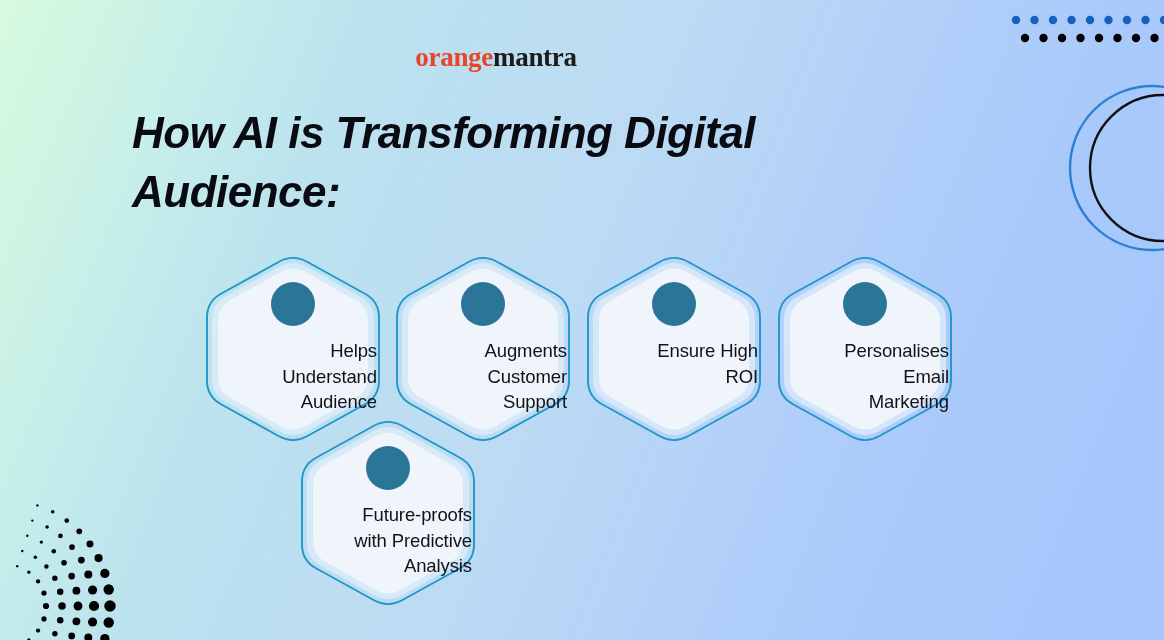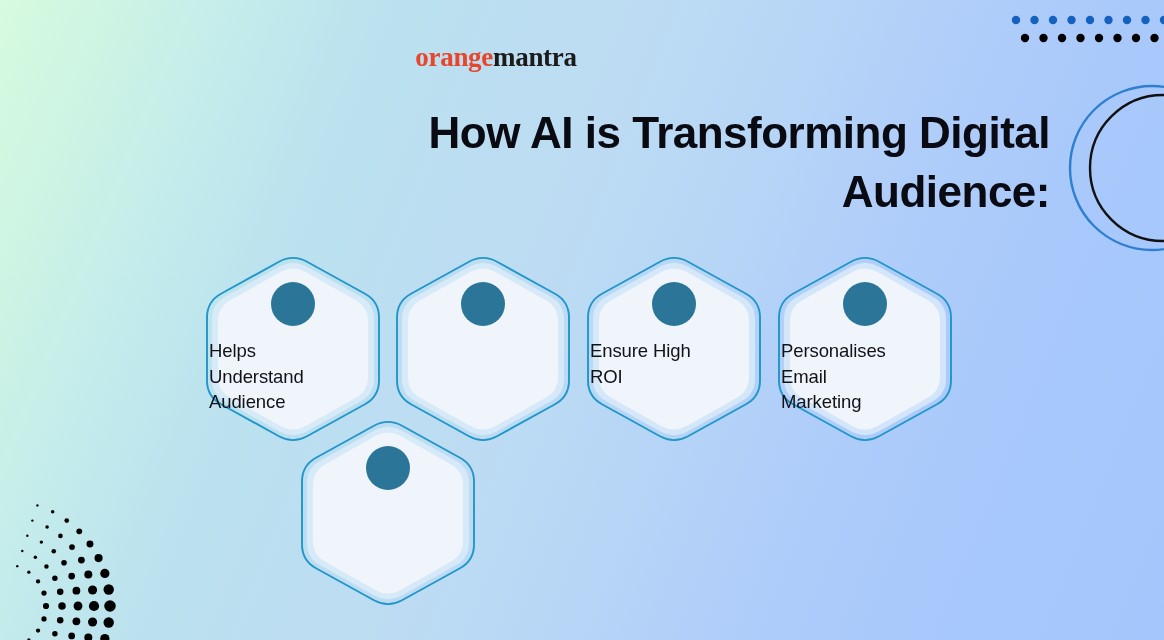--- a/index.html
+++ b/index.html
@@ -40,27 +40,28 @@
     font-family:"Liberation Serif", serif;
     font-size:27px;
     font-weight:700;
     letter-spacing:-0.3px;
     line-height:1;
   }
   #logo .lg-orange { color:#e8452b; }
   #logo .lg-mantra { color:#1b1b1b; }
 
   #page-title {
-    position:absolute; top:104px; left:150px; width:900px;
-    text-align:right;
+    position:absolute; top:104px; left:132px; width:900px;
+    text-align:left;
     color:#0a0a12;
     font-size:44px;
     font-weight:700;
     line-height:1.33;
     letter-spacing:-0.5px;
+    font-style:italic;
   }
 
   
   #hex-layer { position:absolute; inset:0; }
   .hex-cell { position:absolute; width:176px; height:194px; }
 
   .hex-outer, .hex-inner {
     position:absolute; inset:0;
     width:100%; height:100%;
   }
@@ -70,21 +71,21 @@
     top:30px;
     transform:translateX(-50%);
     width:44px; height:44px;
     border-radius:50%;
     background:#2a7598;
   }
   .hex-label {
     position:absolute;
     left:4px; right:4px;
     top:86px;
-    text-align:left;
+    text-align:right;
     color:#121217;
     font-size:18.5px;
     line-height:1.38;
     letter-spacing:-0.1px;
   }
 </style>
 </head>
 <body>
 
 <div id="stage">
@@ -199,20 +200,21 @@
       </div>
       <div class="hex-cell" style="left: 395px; top: 252px;">
         <svg class="hex-outer" viewBox="0 0 176 194">
           <path d="M73.99,9.74 Q88.00,2.00 102.01,9.74 L159.99,41.76 Q174.00,49.50 174.00,65.50 L174.00,128.50 Q174.00,144.50 159.99,152.24 L102.01,184.26 Q88.00,192.00 73.99,184.26 L16.01,152.24 Q2.00,144.50 2.00,128.50 L2.00,65.50 Q2.00,49.50 16.01,41.76 Z" fill="none" stroke="#2196c9" stroke-width="1.9"></path>
         </svg>
         <svg class="hex-inner" viewBox="0 0 176 194">
           <path d="M74.89,14.28 Q88.00,7.00 101.11,14.28 L155.89,44.72 Q169.00,52.00 169.00,67.00 L169.00,127.00 Q169.00,142.00 155.89,149.28 L101.11,179.72 Q88.00,187.00 74.89,179.72 L20.11,149.28 Q7.00,142.00 7.00,127.00 L7.00,67.00 Q7.00,52.00 20.11,44.72 Z" fill="#dfeefa" opacity="0.75"></path>
           <path d="M75.78,19.84 Q88.00,13.00 100.22,19.84 L150.78,48.16 Q163.00,55.00 163.00,69.00 L163.00,125.00 Q163.00,139.00 150.78,145.84 L100.22,174.16 Q88.00,181.00 75.78,174.16 L25.22,145.84 Q13.00,139.00 13.00,125.00 L13.00,69.00 Q13.00,55.00 25.22,48.16 Z" fill="#f0f4fb"></path>
         </svg>
         <div class="hex-node-circle" style="background: rgb(42, 117, 152);"></div>
+        <div class="hex-label">Augments<br>Customer<br>Support</div>
       </div>
       <div class="hex-cell" style="left: 777px; top: 252px;">
         <svg class="hex-outer" viewBox="0 0 176 194">
           <path d="M73.99,9.74 Q88.00,2.00 102.01,9.74 L159.99,41.76 Q174.00,49.50 174.00,65.50 L174.00,128.50 Q174.00,144.50 159.99,152.24 L102.01,184.26 Q88.00,192.00 73.99,184.26 L16.01,152.24 Q2.00,144.50 2.00,128.50 L2.00,65.50 Q2.00,49.50 16.01,41.76 Z" fill="none" stroke="#2196c9" stroke-width="1.9"></path>
         </svg>
         <svg class="hex-inner" viewBox="0 0 176 194">
           <path d="M74.89,14.28 Q88.00,7.00 101.11,14.28 L155.89,44.72 Q169.00,52.00 169.00,67.00 L169.00,127.00 Q169.00,142.00 155.89,149.28 L101.11,179.72 Q88.00,187.00 74.89,179.72 L20.11,149.28 Q7.00,142.00 7.00,127.00 L7.00,67.00 Q7.00,52.00 20.11,44.72 Z" fill="#dfeefa" opacity="0.75"></path>
           <path d="M75.78,19.84 Q88.00,13.00 100.22,19.84 L150.78,48.16 Q163.00,55.00 163.00,69.00 L163.00,125.00 Q163.00,139.00 150.78,145.84 L100.22,174.16 Q88.00,181.00 75.78,174.16 L25.22,145.84 Q13.00,139.00 13.00,125.00 L13.00,69.00 Q13.00,55.00 25.22,48.16 Z" fill="#f0f4fb"></path>
         </svg>
         <div class="hex-node-circle" style="background: rgb(42, 117, 152);"></div>
@@ -231,16 +233,17 @@
       </div>
       <div class="hex-cell" style="left: 300px; top: 416px;">
         <svg class="hex-outer" viewBox="0 0 176 194">
           <path d="M73.99,9.74 Q88.00,2.00 102.01,9.74 L159.99,41.76 Q174.00,49.50 174.00,65.50 L174.00,128.50 Q174.00,144.50 159.99,152.24 L102.01,184.26 Q88.00,192.00 73.99,184.26 L16.01,152.24 Q2.00,144.50 2.00,128.50 L2.00,65.50 Q2.00,49.50 16.01,41.76 Z" fill="none" stroke="#2196c9" stroke-width="1.9"></path>
         </svg>
         <svg class="hex-inner" viewBox="0 0 176 194">
           <path d="M74.89,14.28 Q88.00,7.00 101.11,14.28 L155.89,44.72 Q169.00,52.00 169.00,67.00 L169.00,127.00 Q169.00,142.00 155.89,149.28 L101.11,179.72 Q88.00,187.00 74.89,179.72 L20.11,149.28 Q7.00,142.00 7.00,127.00 L7.00,67.00 Q7.00,52.00 20.11,44.72 Z" fill="#dfeefa" opacity="0.75"></path>
           <path d="M75.78,19.84 Q88.00,13.00 100.22,19.84 L150.78,48.16 Q163.00,55.00 163.00,69.00 L163.00,125.00 Q163.00,139.00 150.78,145.84 L100.22,174.16 Q88.00,181.00 75.78,174.16 L25.22,145.84 Q13.00,139.00 13.00,125.00 L13.00,69.00 Q13.00,55.00 25.22,48.16 Z" fill="#f0f4fb"></path>
         </svg>
         <div class="hex-node-circle" style="background: rgb(42, 117, 152);"></div>
+        <div class="hex-label">Future-proofs<br>with Predictive<br>Analysis</div>
       </div>
     </div>
 
 </div>
 
 </body></html>

